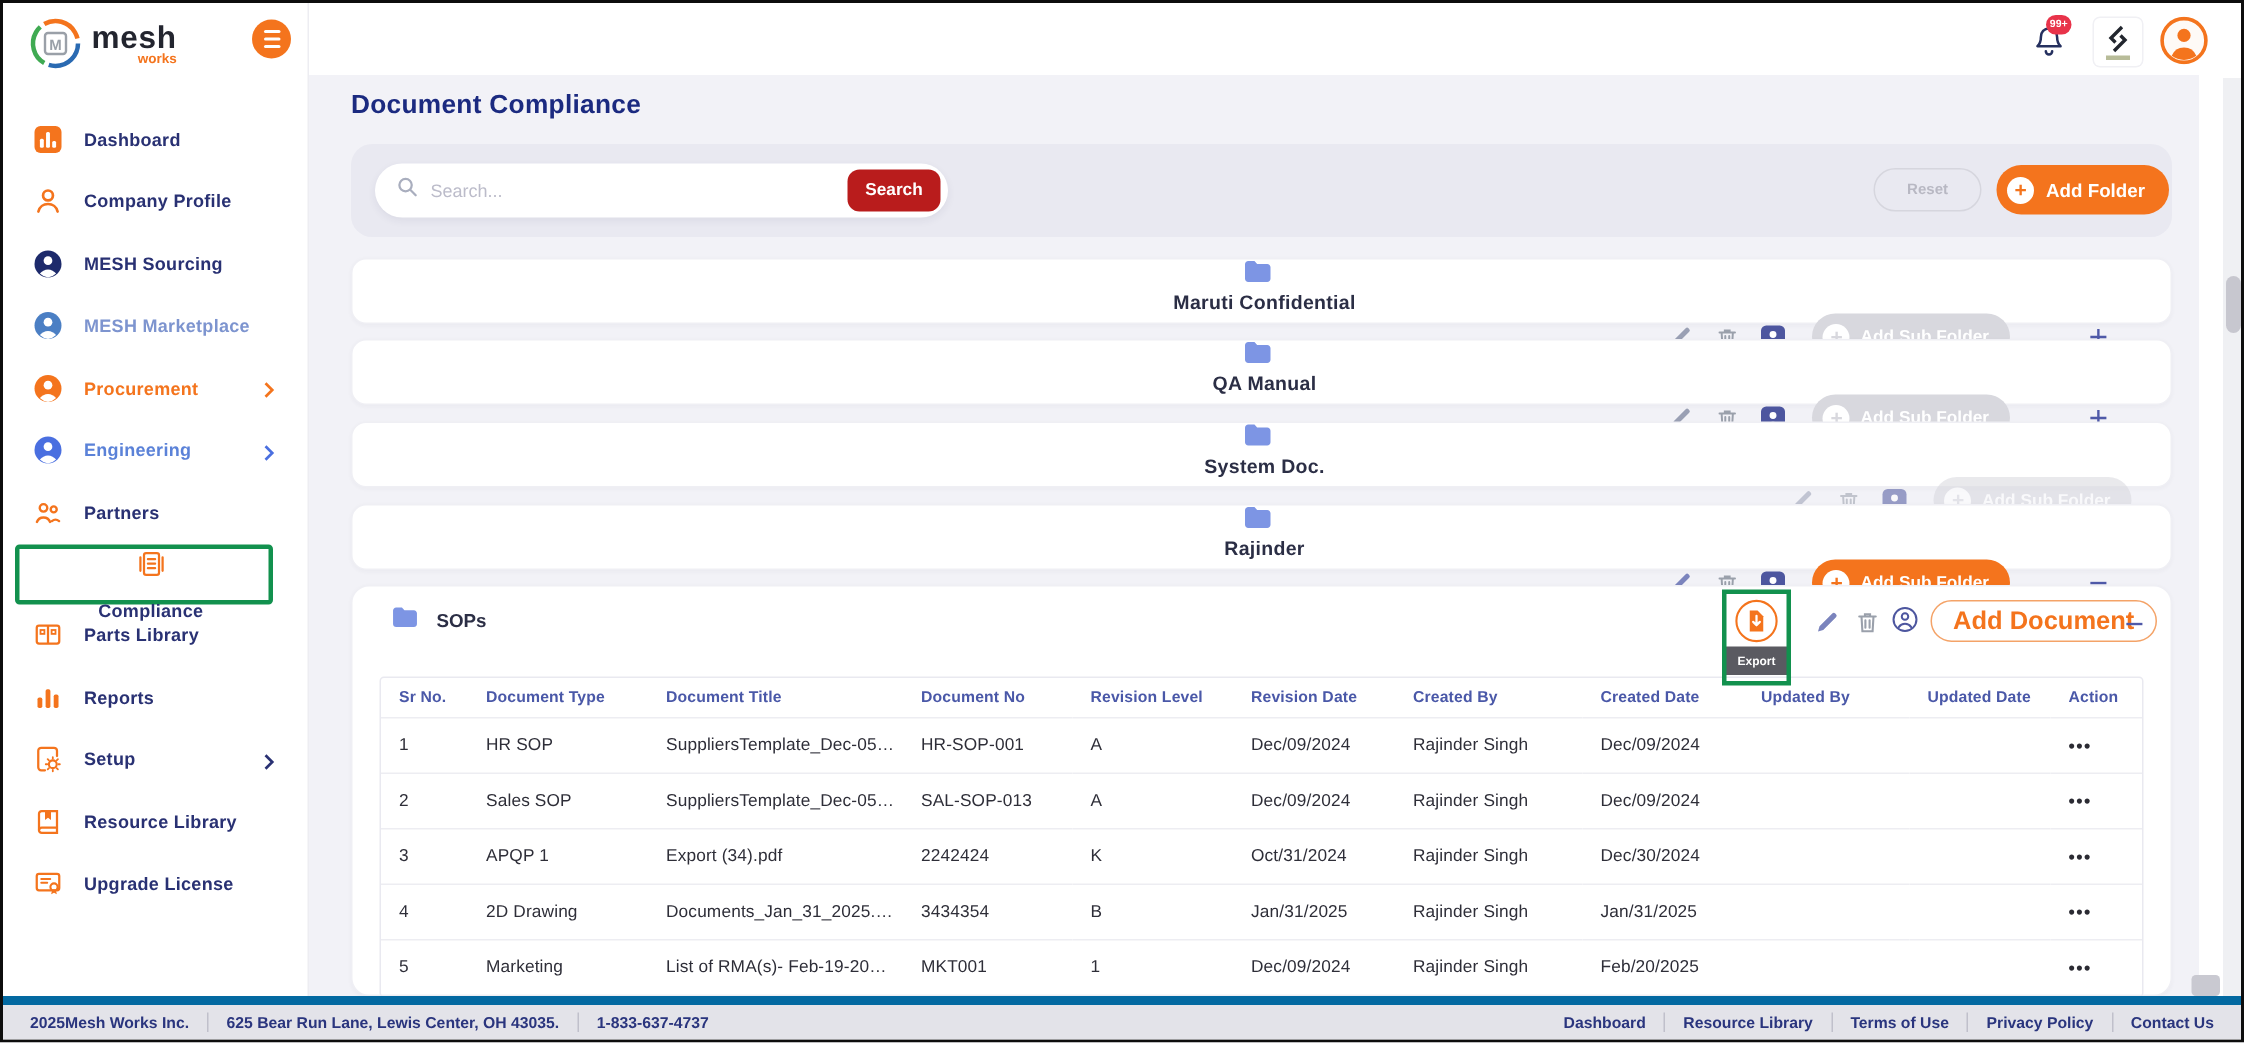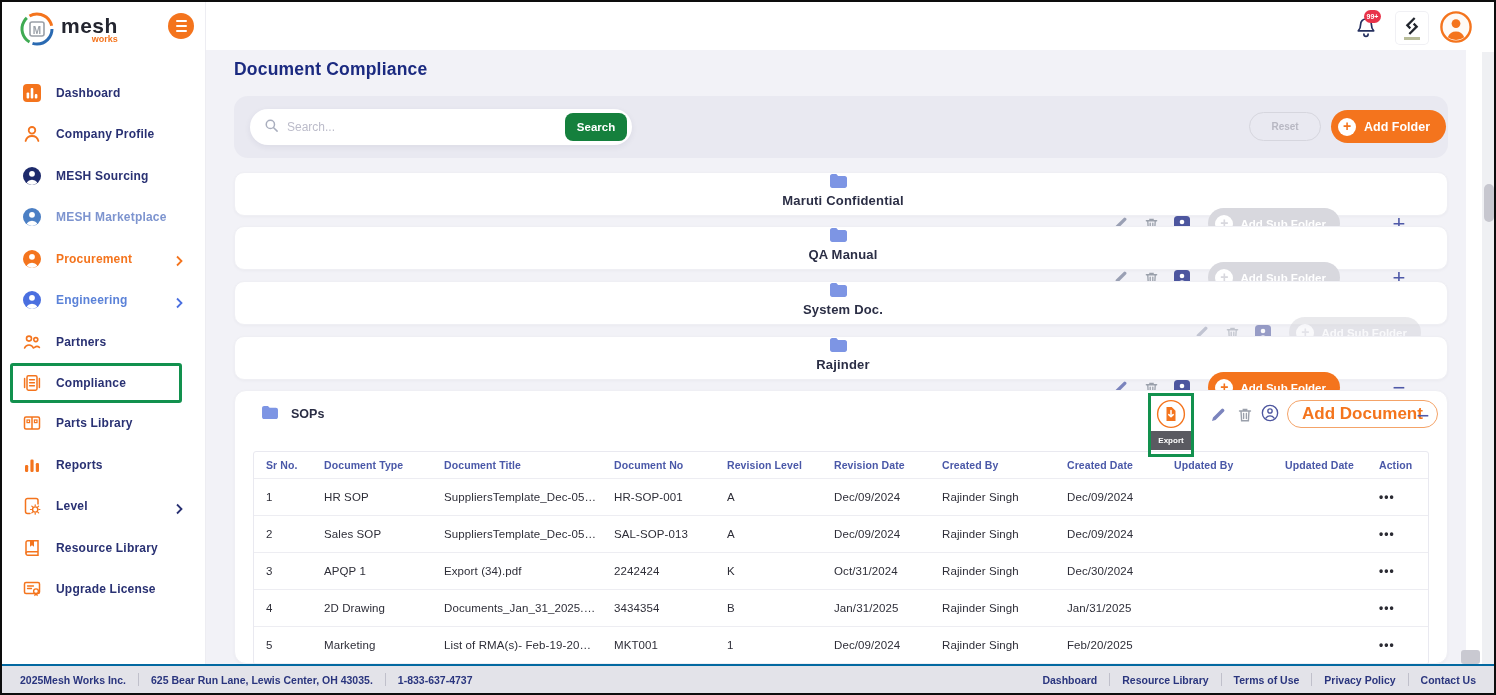--- a/index.html
+++ b/index.html
@@ -16,38 +16,38 @@
   .hamburger i { display:block; width:11px; height:2px; background:#fff; border-radius:1px; }
   .nav { position:absolute; left:0; top:70px; width:204px; }
   .nav-item { display:flex; align-items:center; height:41.5px; padding-left:20px; gap:14px; cursor:pointer; }
   .nav-item .nicon { width:20px; height:20px; flex:0 0 20px; }
   .nav-item .nlabel { font-size:12px; font-weight:700; color:#293173; letter-spacing:.2px; }
   .nav-item .chev { margin-left:auto; margin-right:22px; width:10px; height:11px; }
   .nav-item.c-orange .nlabel { color:#f4741d; }
   .nav-item.c-green .nlabel { color:#27a348; }
   .nav-item.c-blue .nlabel { color:#5b82d8; }
   .nav-item.c-lblue .nlabel { color:#7d94cf; }
-  .nav-item.active { border:3px solid #12914e; border-radius:3px; margin:0 24px 0 8px; padding-left:9px; height:40px; }
+  .nav-item.active { border:3px solid #12914e; border-radius:3px; margin:0 24px 0 8px; padding-left:9px; height:40px;flex-direction:column; }
 
   
   .bell { position:absolute; left:1352px; top:13px; width:24px; height:26px; cursor:pointer; z-index:5; }
   .bell-badge { position:absolute; left:1362px; top:8px; min-width:17px; height:13px; background:#e8334a; border-radius:8px; color:#fff; font-size:7px; font-weight:700; text-align:center; line-height:13px; padding:0 2px; z-index:6; }
   .client-logo { position:absolute; left:1394px; top:10px; width:32px; height:32px; background:#fff; border-radius:4px; box-shadow:0 0 0 1px #f0f0f4; display:flex; flex-direction:column; align-items:center; justify-content:center; gap:1px; cursor:pointer; z-index:5; }
   .client-logo .bar { width:16px; height:3px; background:#9aa06e; opacity:.7; }
   .avatar { position:absolute; left:1438px; top:9px; width:32px; height:32px; cursor:pointer; z-index:5; }
 
   
   .main { position:absolute; left:204px; top:48px; width:1260px; height:616px; background:#f2f2f7; z-index:1; }
   .page-title { position:absolute; left:28px; top:9px; font-size:17.5px; font-weight:800; color:#1b2a80; letter-spacing:.2px; }
 
   .panel { position:absolute; left:28px; right:18px; top:46px; height:62px; background:#e9e9f1; border-radius:14px; }
   .search-pill { position:absolute; left:16px; top:13px; width:382px; height:36px; background:#fff; border-radius:18px; box-shadow:0 2px 6px rgba(40,40,80,.07); display:flex; align-items:center; padding:0 5px 0 14px; }
   .search-pill input { flex:1; border:none; outline:none; font-size:12px; color:#555; background:transparent; margin-left:8px; font-family:Liberation Sans, sans-serif; }
   .search-pill input::placeholder { color:#bcbcca; }
-  .search-btn { width:62px; height:28px; background:#15803d; border:none; border-radius:8px; color:#fff; font-size:11.5px; font-weight:700; cursor:pointer; font-family:"Liberation Sans", sans-serif;margin-left:48px; }
+  .search-btn { width:62px; height:28px; background:#b91c1c; border:none; border-radius:8px; color:#fff; font-size:11.5px; font-weight:700; cursor:pointer; font-family:"Liberation Sans", sans-serif;margin-left:48px; }
   .panel-right { position:absolute; right:2px; top:14px; display:flex; align-items:center; gap:10px; }
   .reset-btn { width:72px; height:29px; background:transparent; border:1.5px solid #d6d6de; border-radius:17px; color:#b8b8c3; font-size:10px; font-weight:700; cursor:pointer; font-family:"Liberation Sans", sans-serif; }
   .addfolder-btn { height:33px; padding:0 16px 0 7px; background:#f4741d; border:none; border-radius:18px; color:#fff; font-size:12.5px; font-weight:700; cursor:pointer; display:flex; align-items:center; gap:8px; font-family:"Liberation Sans", sans-serif; }
   .wcircle { width:18px; height:18px; border-radius:50%; background:#fff; color:#f4741d; font-size:14px; font-weight:700; line-height:17px; text-align:center; }
 
   
   .folder-row { position:absolute; left:28px; right:18px; height:44px; background:#fff; border:1px solid #efeff4; border-radius:10px; display:flex; align-items:center; padding:0 26px 0 20px; box-shadow:0 1px 3px rgba(40,40,80,.04);flex-direction:column; }
   .folder-name { font-size:13px; font-weight:700; color:#2b2e45; margin-left:10px; letter-spacing:.2px; }
   .row-actions { margin-left:auto; display:flex; align-items:center; gap:13px; }
   .row-actions.muted { opacity:.55; }
@@ -82,21 +82,21 @@
   
   .anno-export { position:absolute; left:1146px; top:391px; width:46px; height:64px; border:3px solid #12914e; z-index:8; pointer-events:none; }
   .tooltip { position:absolute; left:1147px; top:429px; width:44px; height:19px; background:#5a5a61; border-radius:2px; color:#fff; font-size:8px; font-weight:600; text-align:center; line-height:19px; z-index:7; }
 
   
   .vtrack { position:absolute; left:1480px; top:50px; width:14px; height:614px; background:#eff0f3; z-index:2; }
   .vthumb { position:absolute; left:2px; top:132px; width:10px; height:38px; background:#c7c7cf; border-radius:5px; cursor:pointer; }
   .corner-thumb { position:absolute; left:1459px; top:648px; width:19px; height:14px; background:#c9c9d1; border-radius:3px; z-index:3; }
 
   
-  .footer { position:absolute; left:0; right:0; bottom:0; height:29px; background:#e3e3e9; border-top:2px solid #0369a1; display:flex; align-items:center; justify-content:space-between; padding:8px 18px; z-index:9; }
+  .footer { position:absolute; left:0; right:0; bottom:0; height:29px; background:#e3e3e9; border-top:6px solid #0369a1; display:flex; align-items:center; justify-content:space-between; padding:8px 18px; z-index:9; }
   .f-left, .f-right { display:flex; align-items:center; gap:12px; }
   .f-item { font-size:10.5px; font-weight:600; color:#2a357e; }
   .f-sep { width:1px; height:13px; background:#c0c0cb; }
   .f-link { font-size:10.5px; font-weight:700; color:#2a357e; cursor:pointer; }
 </style>
 </head>
 <body>
 
 <div class="frame">
 
@@ -208,21 +208,21 @@
               <rect x="13.8" y="8" width="3.2" height="9" rx="1.2"></rect>
             </svg></span>
         <span class="nlabel">Reports</span>
       </div>
       <div class="nav-item">
         <span class="nicon"><svg viewBox="0 0 20 20" fill="none" stroke="#f4741d" stroke-width="1.5" stroke-linecap="round">
               <path d="M16 8V4.5A2 2 0 0 0 14 2.5H5.5a2 2 0 0 0-2 2v11a2 2 0 0 0 2 2H8"></path>
               <circle cx="13.2" cy="13.5" r="2.6" stroke-width="1.4"></circle>
               <path stroke-width="1.2" d="M13.2 9.8v-1M13.2 17.2v1M9.5 13.5h-1M16.9 13.5h1M10.6 10.9l-.8-.8M15.8 16.1l.8.8M15.8 10.9l.8-.8M10.6 16.1l-.8.8"></path>
             </svg></span>
-        <span class="nlabel">Level</span>
+        <span class="nlabel">Setup</span>
         <span class="chev"><svg viewBox="0 0 10 12" fill="none" stroke="#293173" stroke-width="1.8">
               <path d="M3 1.5L7.5 6 3 10.5"></path>
             </svg></span>
       </div>
       <div class="nav-item">
         <span class="nicon"><svg viewBox="0 0 20 20" fill="none" stroke="#f4741d" stroke-width="1.5">
               <path d="M4 4.5A1.8 1.8 0 0 1 5.8 2.7H16v14.6H5.8A1.8 1.8 0 0 1 4 15.5z"></path>
               <path d="M4 15.5a1.8 1.8 0 0 1 1.8-1.8H16"></path>
               <path d="M8 2.7v6l2-1.5 2 1.5v-6" fill="#f4741d" stroke="none"></path>
             </svg></span>

